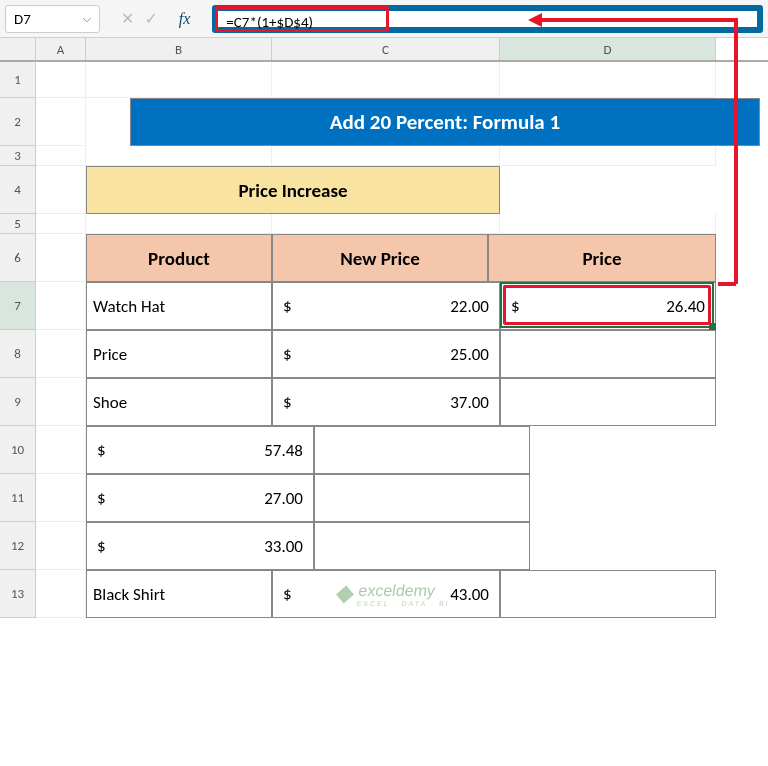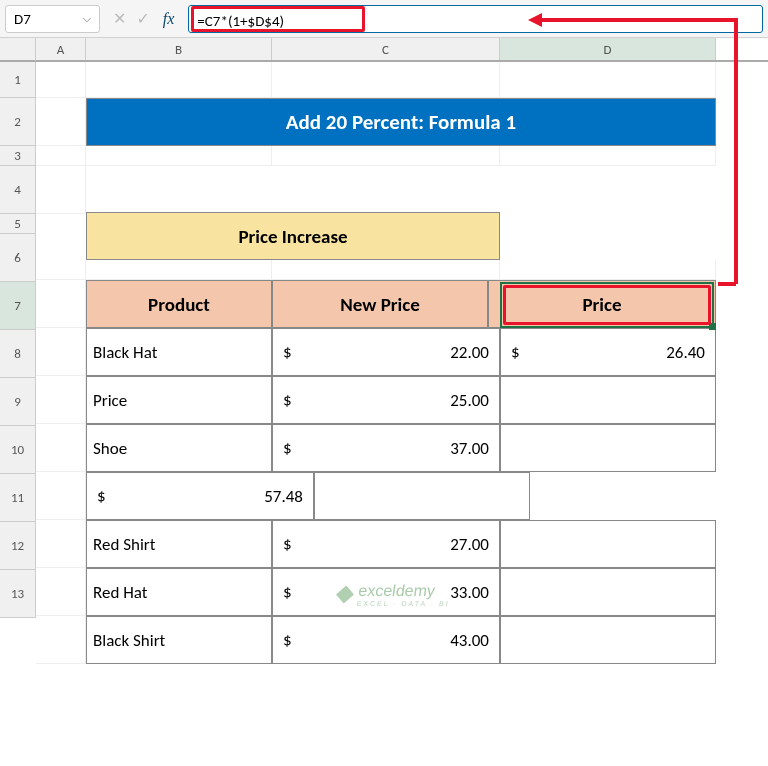--- a/index.html
+++ b/index.html
@@ -13,21 +13,21 @@
 }
 
 
 .formula-bar {
   display: flex;
   align-items: center;
   height: 38px;
   background: #f5f5f5;
   border-bottom: 1px solid #d0d0d0;
   padding: 3px 5px;
-  gap: 8px;
+  gap: 16px;
 }
 .name-box {
   width: 95px;
   height: 28px;
   background: #fff;
   border: 1px solid #ccc;
   border-radius: 3px;
   padding: 2px 8px;
   font-size: 15px;
   display: flex;
@@ -35,26 +35,26 @@
   justify-content: space-between;
 }
 .name-box .chev { color: #888; font-size: 11px; }
 .fb-icons { display: flex; gap: 10px; color: #bbb; font-size: 16px; padding: 0 5px; }
 .fb-fx { font-style: italic; font-family: 'Times New Roman', serif; font-size: 16px; color: #0c4a6e; padding-right: 6px; }
 .fb-input-wrap { position: relative; flex: 1; }
 .formula-input {
   width: 100%;
   height: 28px;
   background: #fff;
-  border: 1px solid #0369a1;
+  border: 6px solid #0369a1;
   border-radius: 3px;
   padding: 2px 8px;
   font-size: 15px;
   display: flex;
-  align-items: flex-end;
+  align-items: flex-start;
 }
 .formula-highlight {
   position: absolute;
   left: 3px; top: 1px;
   border: 3px solid #e8142b;
   border-radius: 2px;
   height: 26px;
   width: 174px;
   pointer-events: none;
 }
@@ -114,29 +114,29 @@
 
 
 .title-merged {
   width: 630px !important;
   background: #0070c0;
   color: #fff;
   font-weight: bold;
   font-size: 21px;
   justify-content: center;
   border: 1px solid #888;
+  margin-left: 44px;
 }
 .pi-header {
   width: 414px !important;
   background: #f8e3a1;
   font-weight: bold;
   font-size: 19px;
   justify-content: center;
   border: 1px solid #888;
-  margin-top: 46px;
 }
 .pi-value {
   background: #e1efda;
   font-weight: bold;
   font-size: 19px;
   justify-content: center;
   border: 1px solid #888;
 }
 .tbl-header {
   background: #f4c7ac;
@@ -293,21 +293,21 @@
       <div class="row tall">
         <div class="cell w-a"></div>
         <div class="cell w-b tbl-header">Product</div>
         <div class="cell w-d tbl-header">New Price</div>
         <div class="cell w-c tbl-header">Price</div>
       </div>
 
       <div id="data-rows">
           <div class="row tall">
             <div class="cell w-a"></div>
-            <div class="cell w-b tbl-cell">Black Hat</div>
+            <div class="cell w-b tbl-cell">Watch Hat</div>
             <div class="cell w-c tbl-cell price">
               <span class="cur">$</span>
               <span class="val">22.00</span>
             </div>
             <div class="cell w-d tbl-cell price">
               <span class="cur">$</span>
               <span class="val">26.40</span>
             </div>
           </div>
           <div class="row tall">
@@ -331,30 +331,28 @@
           <div class="row tall">
             <div class="cell w-a"></div>
             <div class="cell w-c tbl-cell price">
               <span class="cur">$</span>
               <span class="val">57.48</span>
             </div>
             <div class="cell w-d tbl-cell"></div>
           </div>
           <div class="row tall">
             <div class="cell w-a"></div>
-            <div class="cell w-b tbl-cell">Red Shirt</div>
             <div class="cell w-c tbl-cell price">
               <span class="cur">$</span>
               <span class="val">27.00</span>
             </div>
             <div class="cell w-d tbl-cell"></div>
           </div>
           <div class="row tall">
             <div class="cell w-a"></div>
-            <div class="cell w-b tbl-cell">Red Hat</div>
             <div class="cell w-c tbl-cell price">
               <span class="cur">$</span>
               <span class="val">33.00</span>
             </div>
             <div class="cell w-d tbl-cell"></div>
           </div>
           <div class="row tall">
             <div class="cell w-a"></div>
             <div class="cell w-b tbl-cell">Black Shirt</div>
             <div class="cell w-c tbl-cell price">

